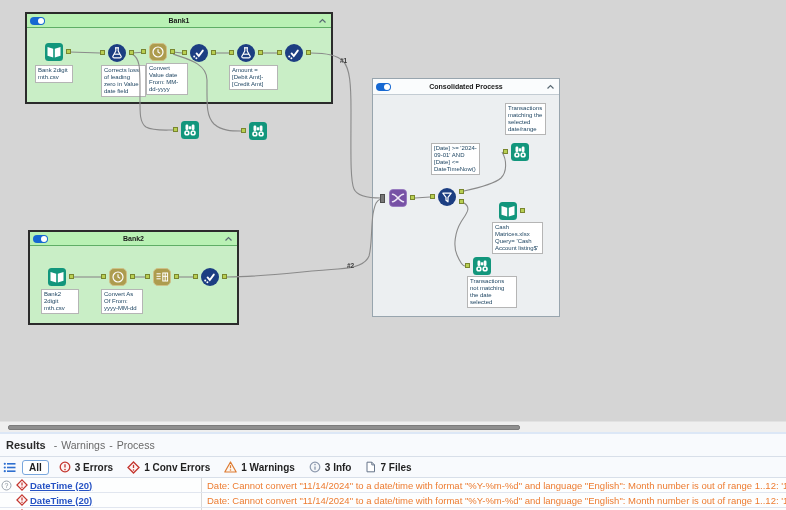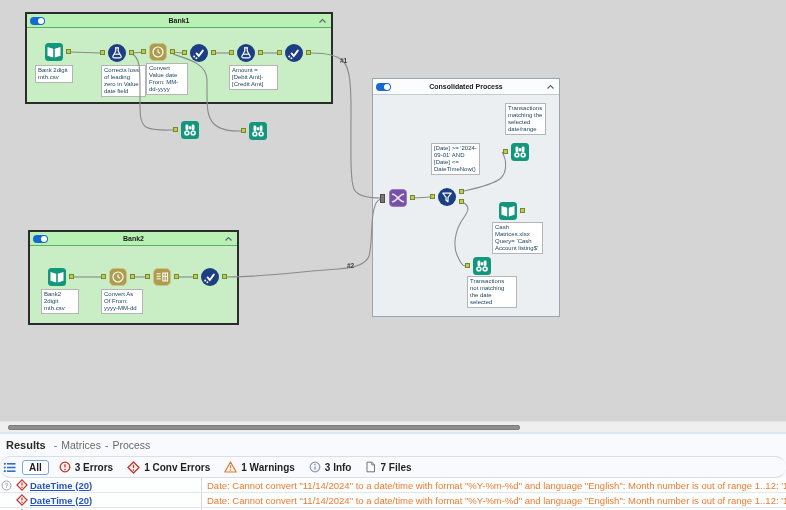--- a/index.html
+++ b/index.html
@@ -34,21 +34,21 @@
 
   
   #hscroll{position:absolute;left:0;top:421px;width:786px;height:11px;background:#efefef;border-top:1px solid #e2e2e2;box-sizing:border-box;}
   #hscroll .thumb{position:absolute;left:8px;top:3px;width:512px;height:5px;background:#8f8f8f;border:1px solid #7c7c7c;border-radius:2px;box-sizing:border-box;}
 
   
   #results{position:absolute;left:0;top:432px;width:786px;height:78px;background:#f8fafd;border-top:2px solid #dce7f6;box-sizing:border-box;}
   .r-head{height:22px;display:flex;align-items:center;padding-left:6px;font-size:10.5px;color:#6a6a6a;}
   .r-head .rb{font-weight:bold;color:#2b2b2b;font-size:11px;margin-right:4px;}
   .r-head .sep{margin:0 4px;}
-  .r-toolbar{height:22px;display:flex;align-items:center;border-top:1px solid #d8dfe9;border-bottom:1px solid #d8dfe9;font-size:10px;font-weight:600;color:#1f1f1f;box-sizing:border-box;border-radius:11px;}
+  .r-toolbar{height:22px;display:flex;align-items:center;border-top:1px solid #d8dfe9;border-bottom:1px solid #d8dfe9;font-size:10px;font-weight:600;color:#1f1f1f;box-sizing:border-box;}
   .r-toolbar .cell{display:flex;align-items:center;margin-right:14px;}
   .r-toolbar .cell svg{margin-right:4px;}
   .list-btn{margin:0 6px 0 3px;display:flex;align-items:center;}
   .all-btn{background:#fff;border:1px solid #79a7dd;border-radius:3px;font-size:10px;font-weight:bold;color:#1f1f1f;
            padding:1px 6px;margin-right:10px;font-family:"Liberation Sans",sans-serif;}
   .msg-row{height:14px;display:flex;align-items:center;border-bottom:1px solid #e1e6ef;font-size:9.5px;background:#fdfefe;justify-content:flex-end;}
   .gutter{width:13px;display:flex;justify-content:center;align-items:center;flex:none;}
   .row-icon{width:17px;display:flex;justify-content:center;align-items:center;flex:none;}
   .msg-link{width:172px;flex:none;color:#2753c4;text-decoration:underline;font-weight:600;border-right:1px solid #d9d9d9;
             height:100%;display:flex;align-items:center;box-sizing:border-box;}
@@ -327,21 +327,21 @@
   </div>
 
   <div id="hscroll">
     <div class="thumb"></div>
   </div>
 
   <div id="results">
     <div class="r-head">
       <span class="rb">Results</span>
       <span class="sep">-</span>
-      <span>Matrices</span>
+      <span>Warnings</span>
       <span class="sep">-</span>
       <span>Process</span>
     </div>
 
     <div class="r-toolbar">
       <span class="list-btn">
         <svg width="13" height="13" viewBox="0 0 13 13">
           <g fill="#2e6fd0">
             <circle cx="1.8" cy="2.8" r="1.1"></circle>
               <rect x="4" y="2" width="8.5" height="1.6"></rect>

